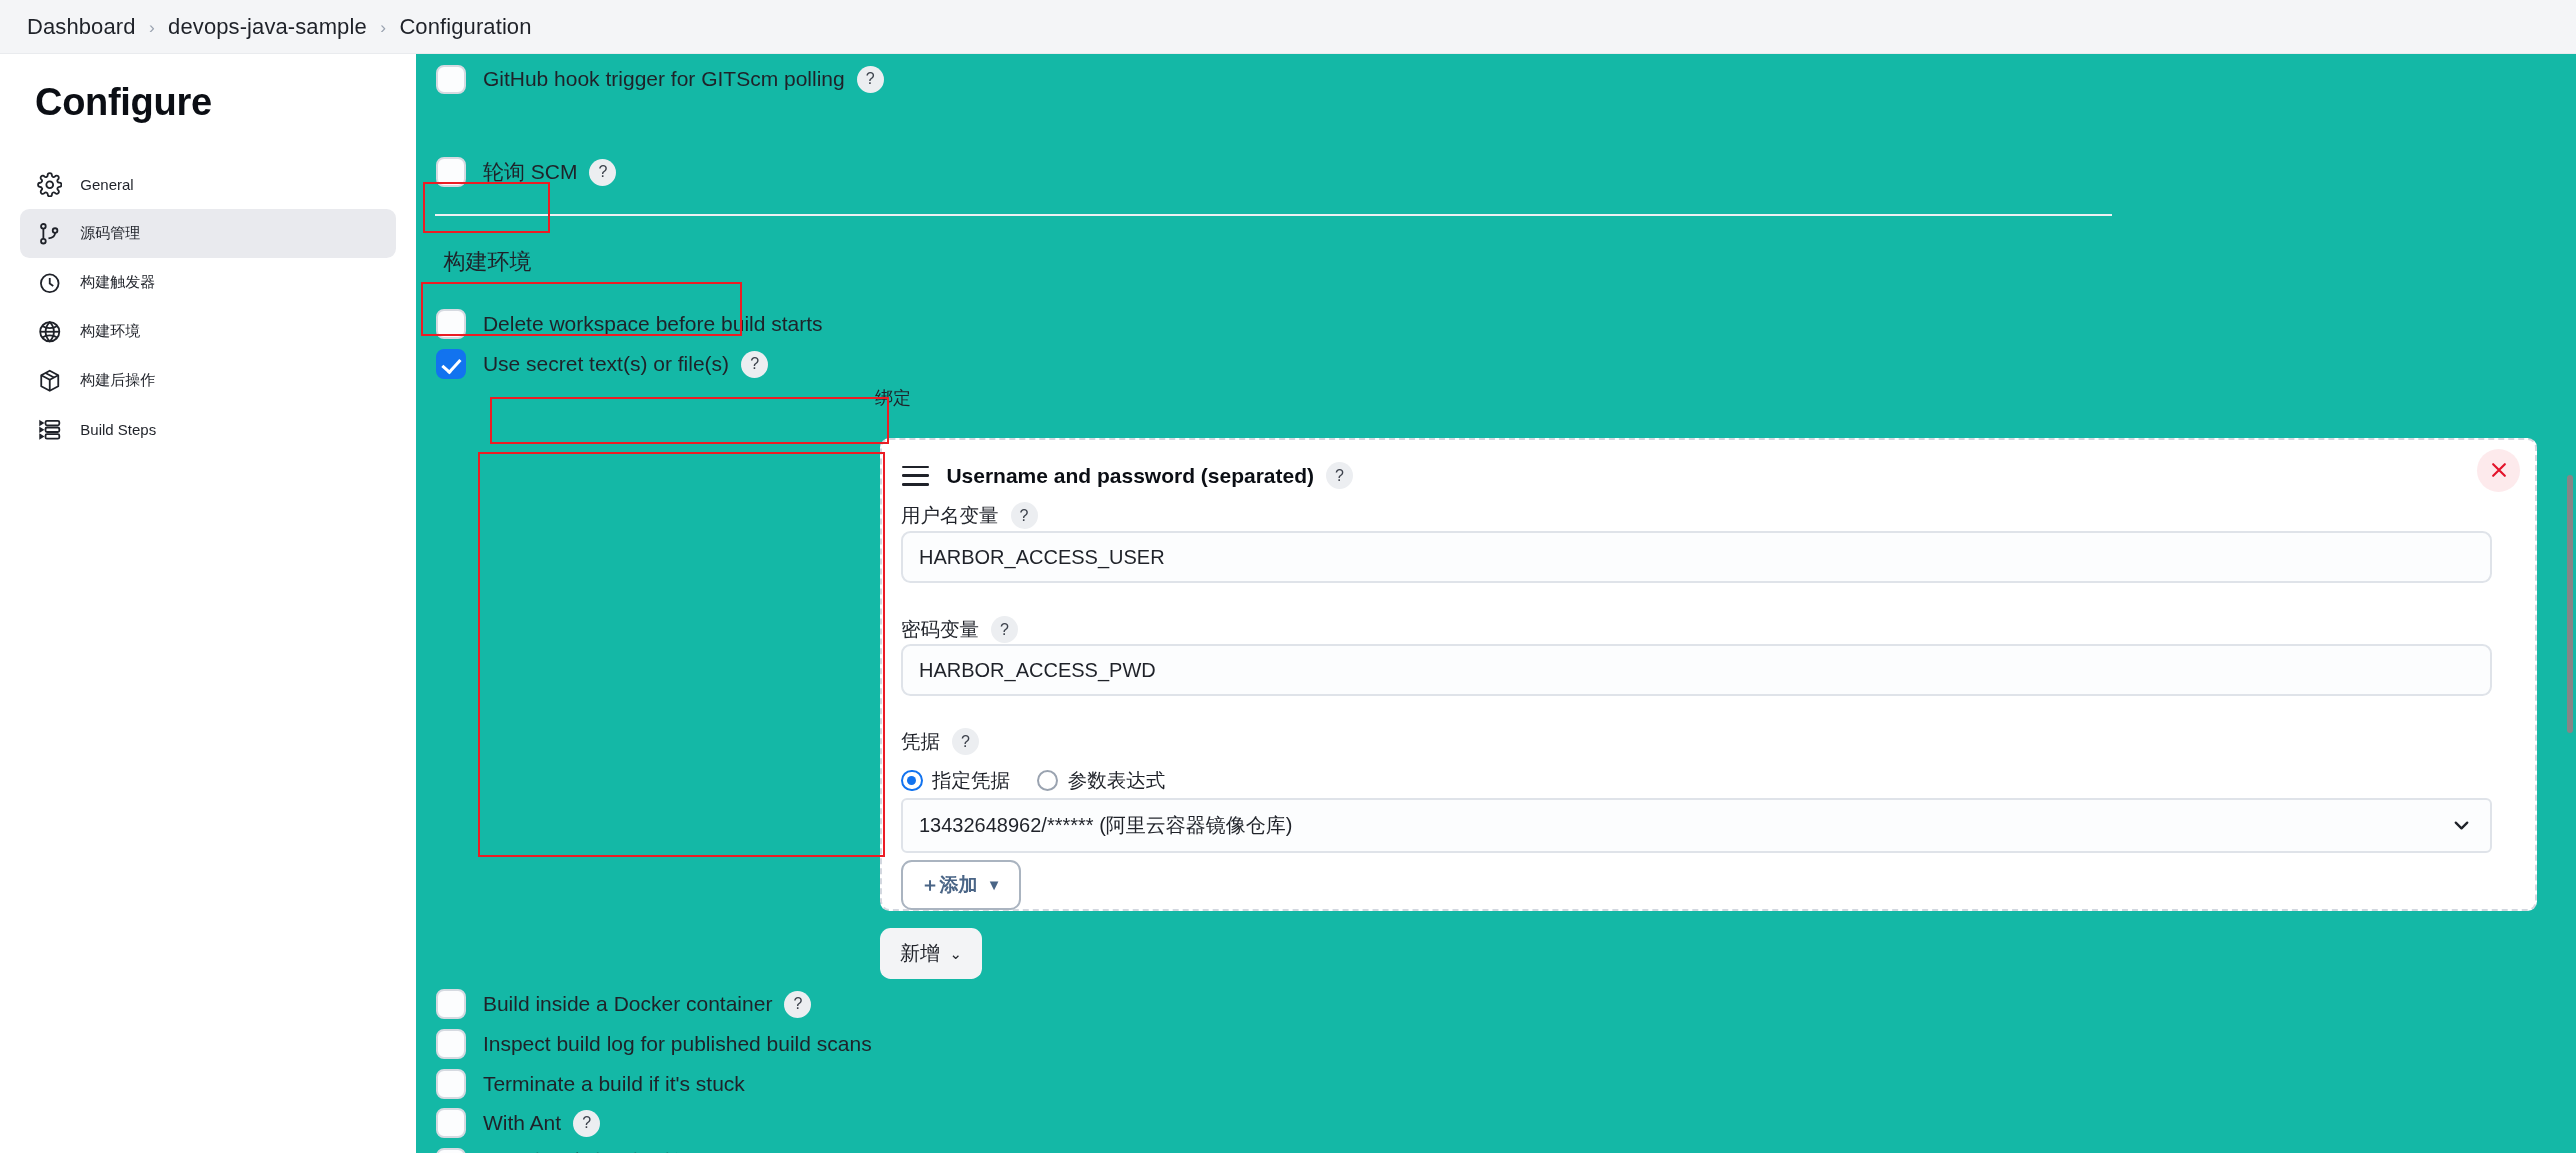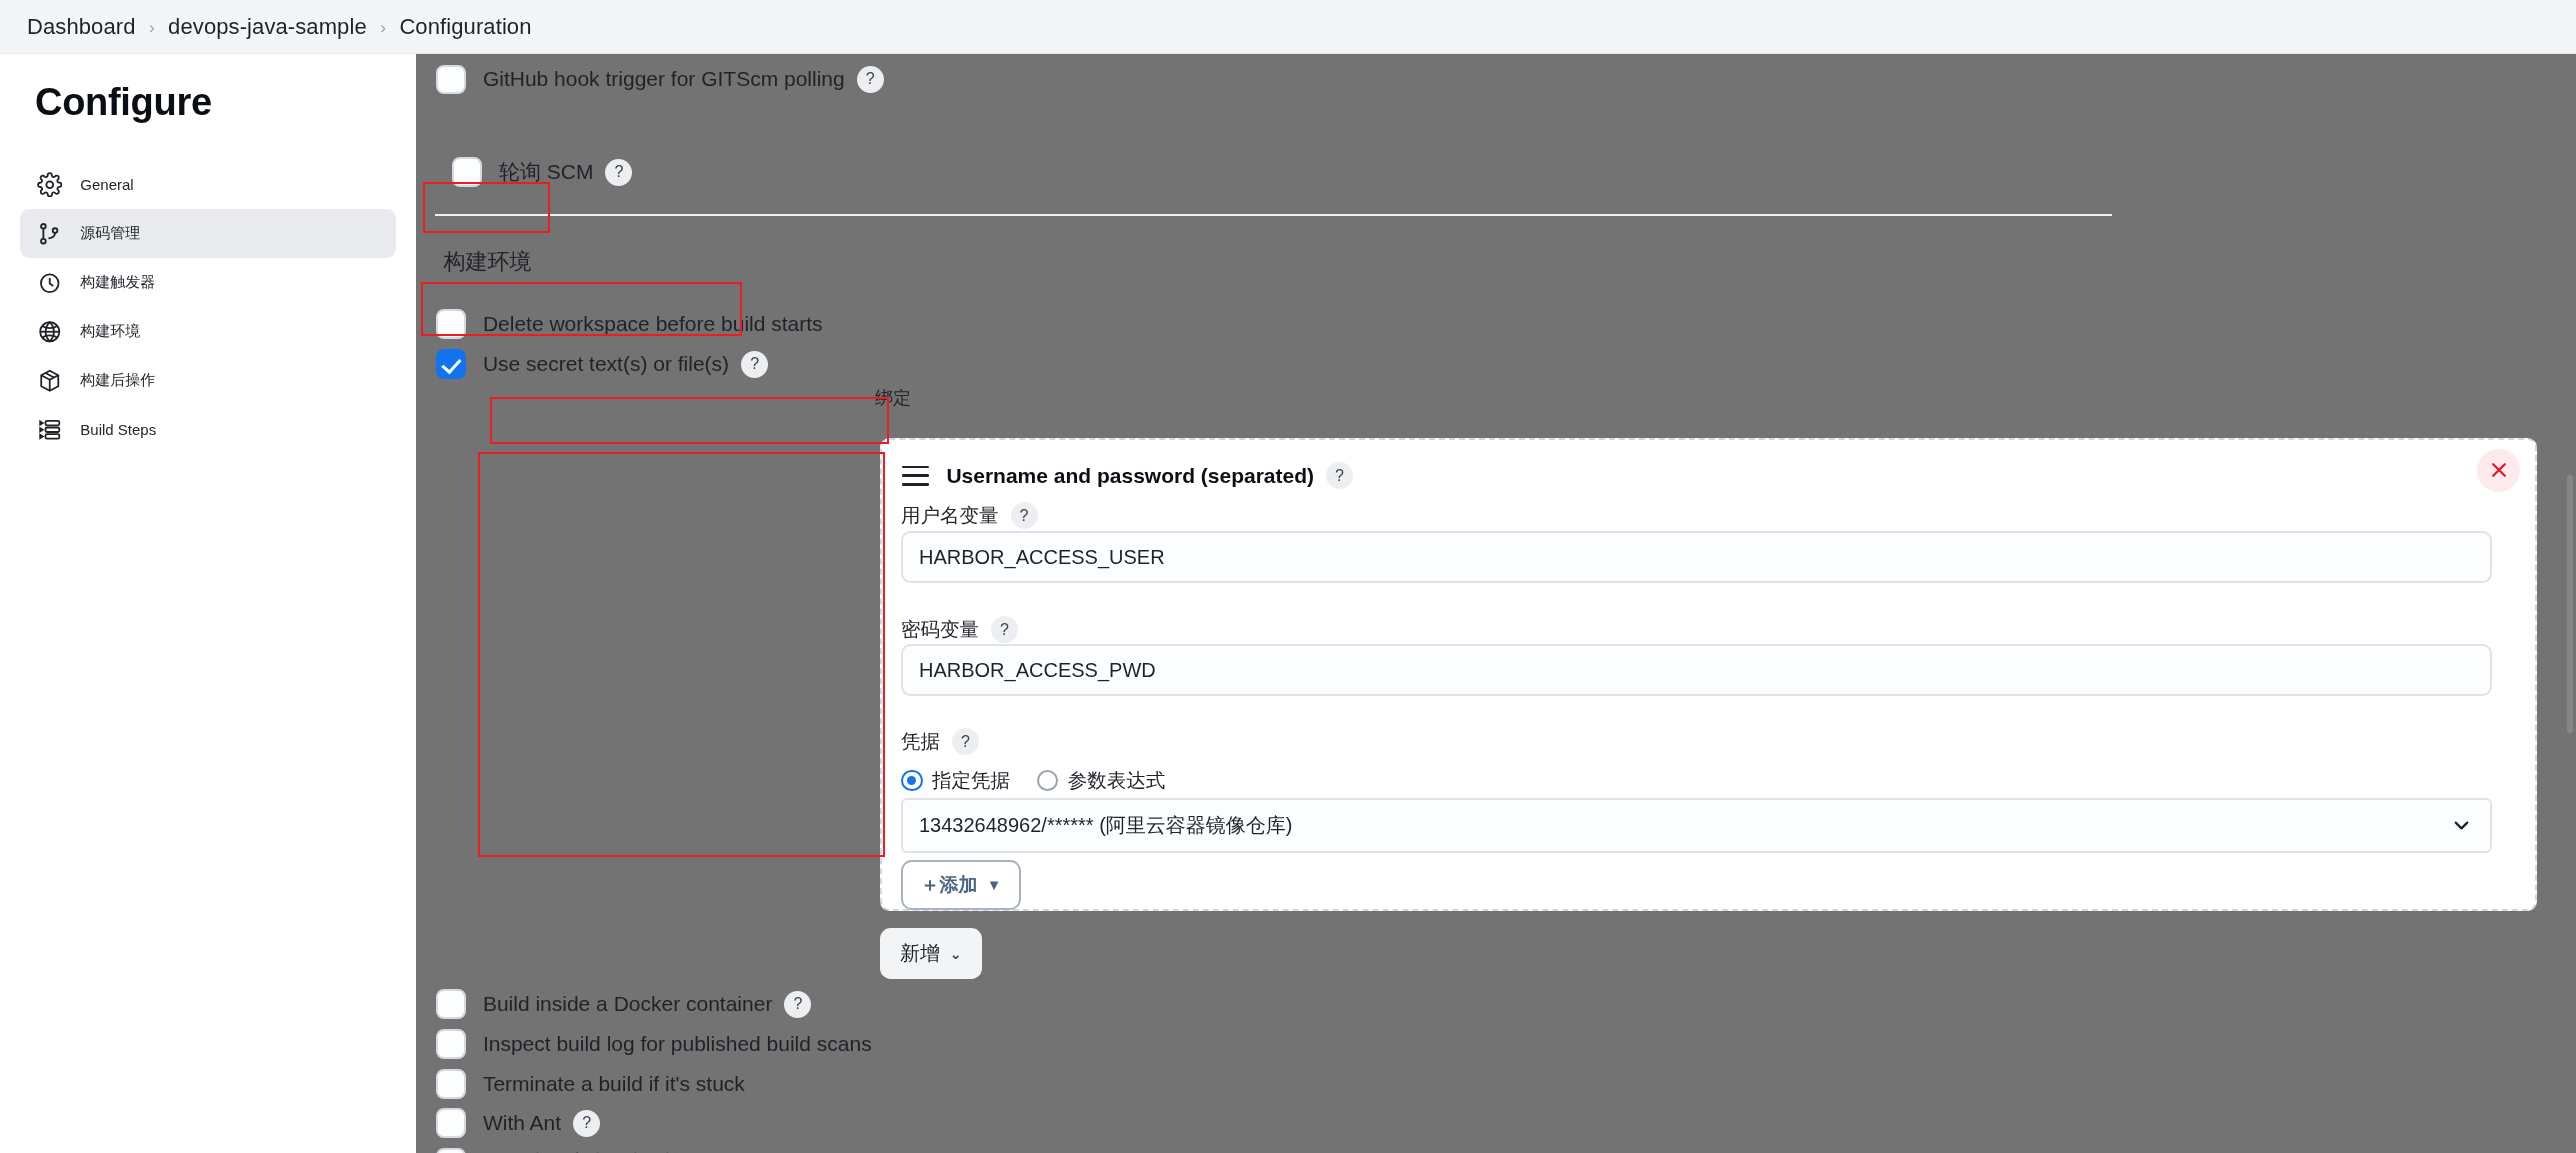--- a/index.html
+++ b/index.html
@@ -64,21 +64,21 @@
   .nav-label {
     font-size: 15px;
     color: #1f2229;
     white-space: nowrap;
   }
 
   
   .main {
     position: absolute; top: 54px; left: 416px;
     width: 2160px; height: 1099px;
-    background: #737373;
+    background: #14b8a6;
   }
 
   .row {
     display: flex; align-items: center;
     height: 40px;
     padding-left: 20px;
   }
 
   
   .cb {
@@ -349,21 +349,21 @@
 </div>
 
 <div class="main">
 
   <div class="row" style="position:absolute; top:5.4px; left:0;">
     <span class="cb"></span>
     <span class="cb-label">GitHub hook trigger for GITScm polling</span>
     <span class="help">?</span>
   </div>
 
-  <div class="row" style="position:absolute; top:98px; left:16px;">
+  <div class="row" style="position:absolute; top:98px; left:0;">
     <span class="cb"></span>
     <span class="cb-label">轮询 SCM</span>
     <span class="help">?</span>
   </div>
 
   <hr class="divider" style="position:absolute; top:160px; left:19px; width:1677px;">
 
   <div class="section-title" style="position:absolute; top:193px; left:27.5px;">构建环境</div>
 
   <div class="row" style="position:absolute; top:250px; left:0;">

